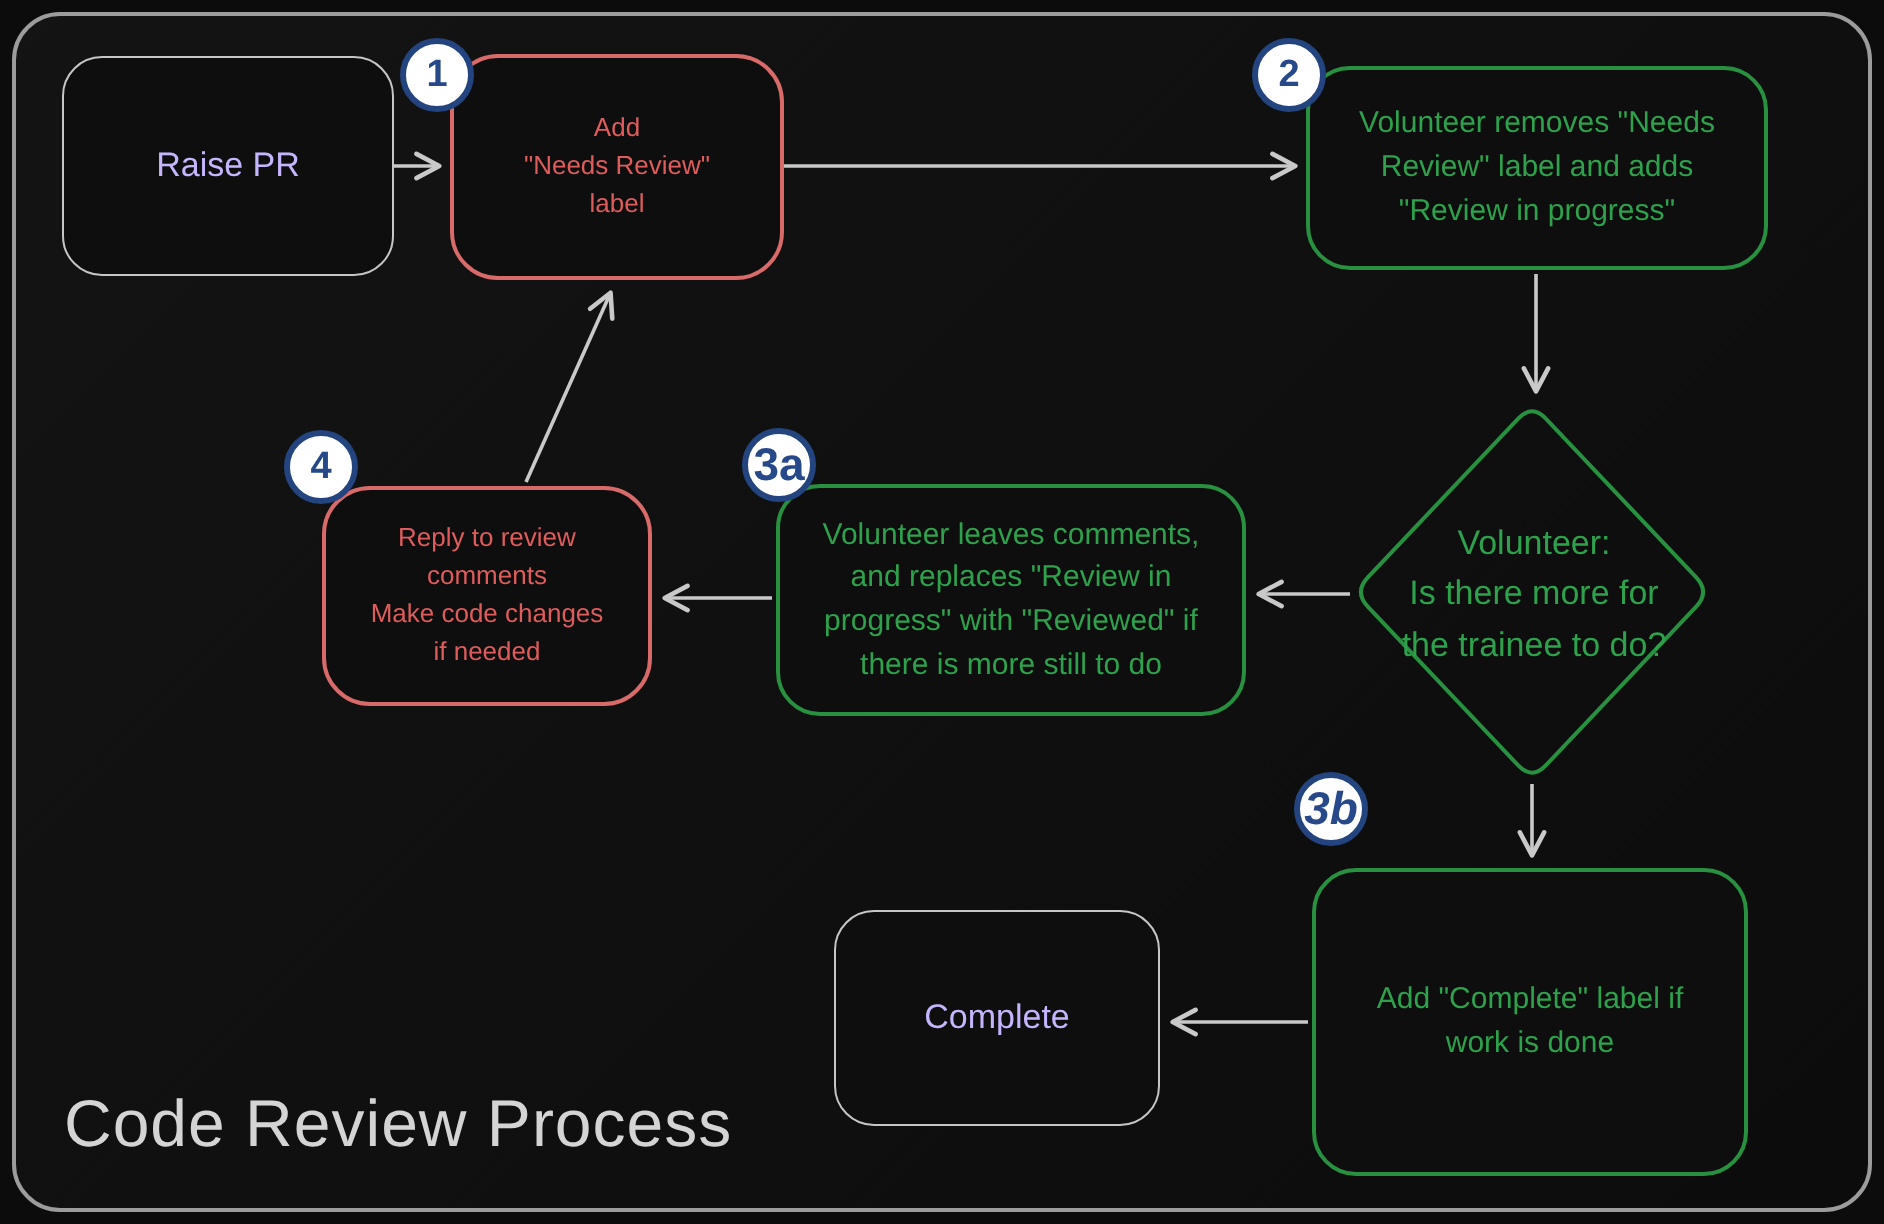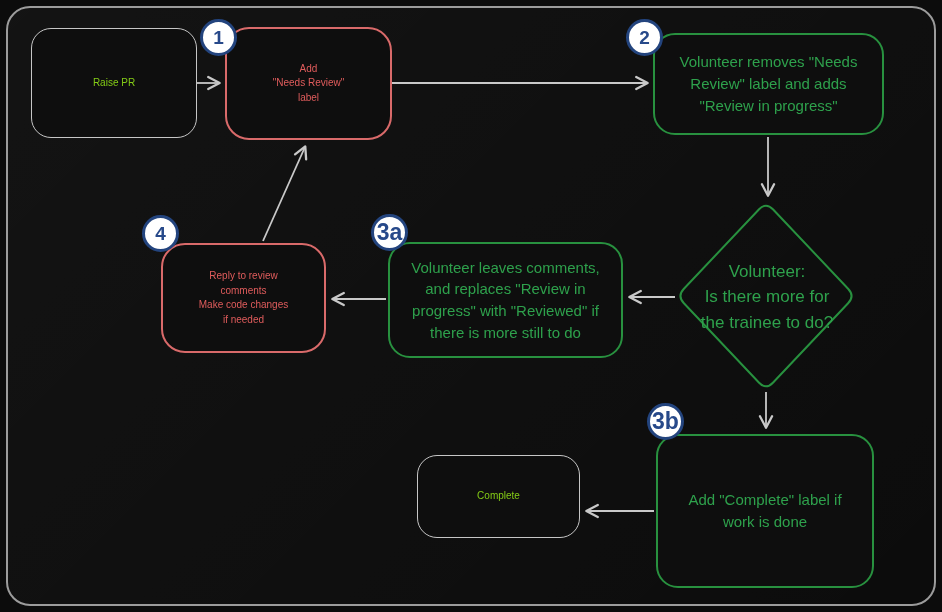--- a/index.html
+++ b/index.html
@@ -34,43 +34,43 @@
     z-index: 2;
     padding: 6px 8px;
   }
   .node-label {
     white-space: pre-line;
     line-height: 1.45;
   }
   .neutral-node {
     border: 1.5px solid #c6c6c6;
     border-radius: 20px;
-    color: #84cc16;
-    font-size: 10px;
+    color: #c4b5fd;
+    font-size: 17px;
     text-align: center;
   }
   .red-node {
     border: 2px solid #d96a6a;
     border-radius: 24px;
     color: #e05c5c;
-    font-size: 10px;
+    font-size: 13px;
   }
   .green-node {
     border: 2px solid #28913f;
     border-radius: 22px;
     color: #2ea14c;
     font-size: 15px;
   }
   #node-raise-pr   { left: 31px;  top: 28px;  width: 166px; height: 110px; }
   #node-box1       { left: 225px; top: 27px;  width: 167px; height: 113px; }
   #node-box2       { left: 653px; top: 33px;  width: 231px; height: 102px; }
   #node-box3a      { left: 388px; top: 242px; width: 235px; height: 116px; }
   #node-box4       { left: 161px; top: 243px; width: 165px; height: 110px; }
   #node-box3b      { left: 656px; top: 434px; width: 218px; height: 154px; }
-  #node-complete   { left: 417px; top: 455px; width: 163px; height: 83px; }
+  #node-complete   { left: 417px; top: 455px; width: 163px; height: 108px; }
 
   #decision-label {
     position: absolute;
     left: 681px; top: 251px; width: 172px; height: 92px;
     display: flex; align-items: center; justify-content: center;
     text-align: center;
     color: #2ea14c;
     font-size: 17px;
     line-height: 1.5;
     white-space: pre-line;
@@ -87,21 +87,21 @@
     font-size: 19px;
     font-weight: 600;
     display: flex; align-items: center; justify-content: center;
     z-index: 3;
     line-height: 1;
   }
   #badge-1  { left: 200px; top: 19px; }
   #badge-2  { left: 626px; top: 19px; }
   #badge-3a { left: 371px; top: 214px; }
   #badge-4  { left: 142px; top: 215px; }
-  #badge-3b { left: 647px; top: 403px; }
+  #badge-3b { left: 647px; top: 386px; font-style: italic; }
   #badge-3a, #badge-3b { font-size: 23px; }
 
   #connector-layer {
     position: absolute;
     left: 0; top: 0;
     z-index: 1;
   }
 
   .title {
     position: absolute;
@@ -184,14 +184,15 @@
   <div id="node-complete" class="node neutral-node">
     <span class="node-label">Complete</span>
   </div>
 
   <div id="badge-1" class="badge">1</div>
   <div id="badge-2" class="badge">2</div>
   <div id="badge-3a" class="badge">3a</div>
   <div id="badge-4" class="badge">4</div>
   <div id="badge-3b" class="badge">3b</div>
 
+  <div class="title">Code Review Process</div>
 
 </div>
 
 </body></html>

